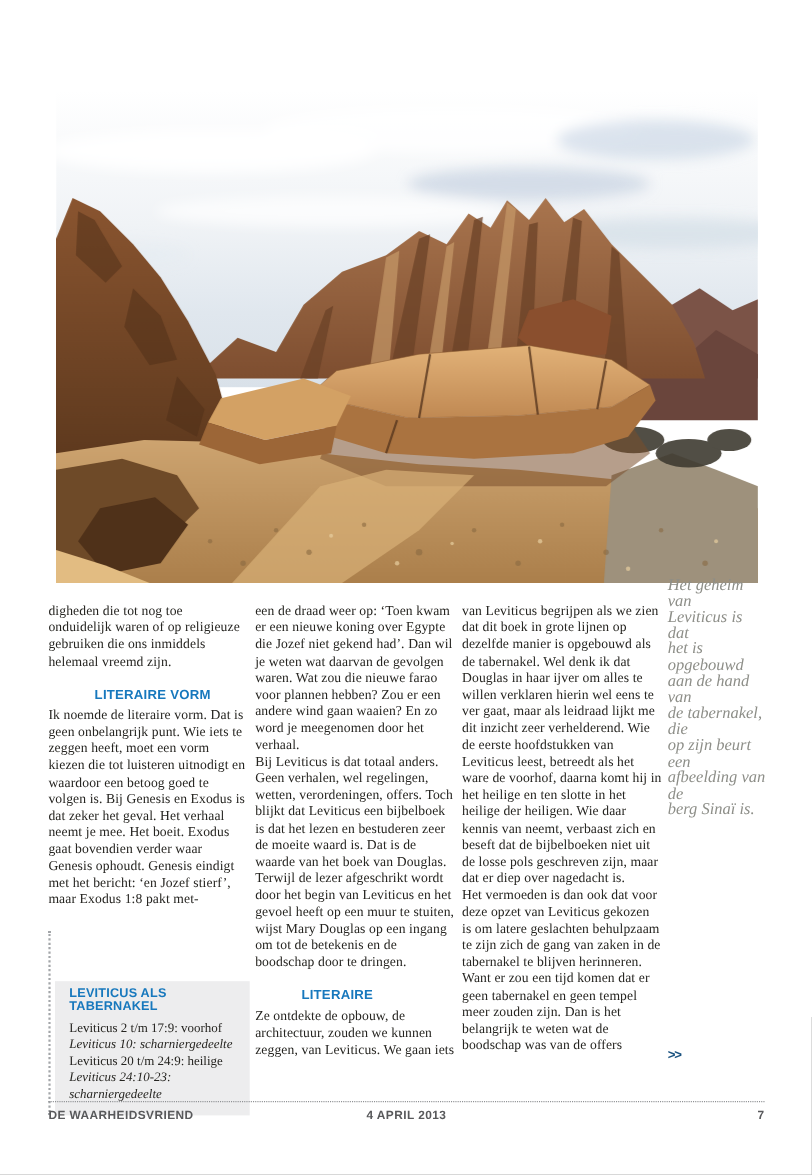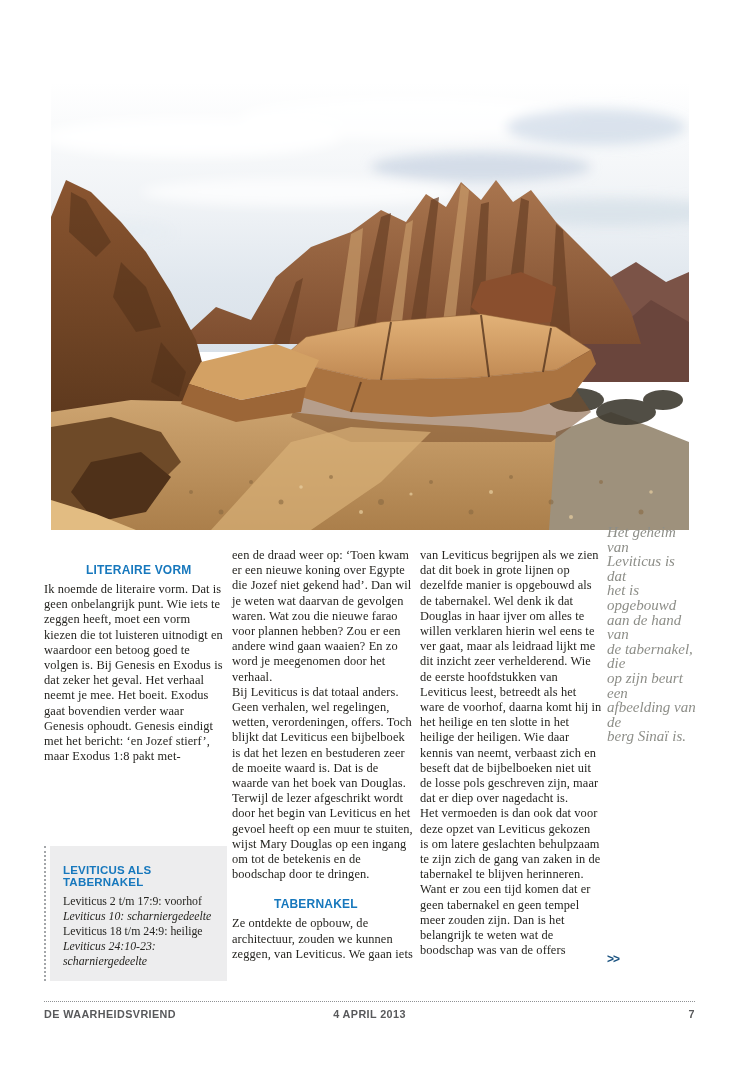--- a/index.html
+++ b/index.html
@@ -30,21 +30,22 @@
     padding-left:42px;
   }
   .col1 .col-heading,.col2 .col-heading{margin-top:15px;}
   
   .lev-box{
     position:absolute;left:44px;top:846px;width:181px;
     border-left:2px dotted #a3a6a9;
   }
   .lev-box-inner{
     margin-left:4px;background:#ededee;
-    padding:18px 8px 12px 13px;
+    padding:5px 8px 12px 13px;
+    margin-top:46px;
   }
   .lev-box-title{
     margin:0 0 6px 0;
     font-family:"Liberation Sans","DejaVu Sans",sans-serif;
     font-weight:bold;font-size:11.5px;letter-spacing:0.2px;
     color:#1778bd;
   }
   .lev-line{font-size:11.8px;line-height:15px;}
   .lev-line.it{font-style:italic;}
   
@@ -192,38 +193,39 @@
           <circle cx="310" cy="430" r="2"></circle>
         <circle cx="360" cy="412" r="1.6"></circle>
           <circle cx="440" cy="410" r="2"></circle>
         <circle cx="520" cy="435" r="2"></circle>
           <circle cx="600" cy="410" r="1.8"></circle>
       </g>
     </svg>
   </div>
 
   <div class="col col1">
+    <p class="body-text">digheden die tot nog toe onduidelijk waren of op religieuze gebruiken die ons inmiddels helemaal vreemd zijn.</p>
     <h3 class="col-heading">LITERAIRE VORM</h3>
     <p class="body-text">Ik noemde de literaire vorm. Dat is geen onbelangrijk punt. Wie iets te zeggen heeft, moet een vorm kiezen die tot luisteren uitnodigt en waardoor een betoog goed te volgen is. Bij Genesis en Exodus is dat zeker het geval. Het verhaal neemt je mee. Het boeit. Exodus gaat bovendien verder waar Genesis ophoudt. Genesis eindigt met het bericht: ‘en Jozef stierf’, maar Exodus 1:8 pakt met-</p>
   </div>
 
   <div class="lev-box">
     <div class="lev-box-inner">
       <h4 class="lev-box-title">LEVITICUS ALS TABERNAKEL</h4>
       <div class="lev-line">Leviticus 2 t/m 17:9: voorhof</div>
       <div class="lev-line it">Leviticus 10: scharniergedeelte</div>
-      <div class="lev-line">Leviticus 18 t/m 24:9: heilige</div>
+      <div class="lev-line">Leviticus 20 t/m 24:9: heilige</div>
       <div class="lev-line it">Leviticus 24:10-23: scharniergedeelte</div>
     </div>
   </div>
 
   <div class="col col2">
     <p class="body-text">een de draad weer op: ‘Toen kwam er een nieuwe koning over Egypte die Jozef niet gekend had’. Dan wil je weten wat daarvan de gevolgen waren. Wat zou die nieuwe farao voor plannen hebben? Zou er een andere wind gaan waaien? En zo word je meegenomen door het verhaal.
 Bij Leviticus is dat totaal anders. Geen verhalen, wel regelingen, wetten, verordeningen, offers. Toch blijkt dat Leviticus een bijbelboek is dat het lezen en bestuderen zeer de moeite waard is. Dat is de waarde van het boek van Douglas. Terwijl de lezer afgeschrikt wordt door het begin van Leviticus en het gevoel heeft op een muur te stuiten, wijst Mary Douglas op een ingang om tot de betekenis en de boodschap door te dringen.</p>
-    <h3 class="col-heading">TABERNAKEL</h3>
+    <h3 class="col-heading">LITERAIRE</h3>
     <p class="body-text">Ze ontdekte de opbouw, de architectuur, zouden we kunnen zeggen, van Leviticus. We gaan iets</p>
   </div>
 
   <div class="col col3">
     <p class="body-text">van Leviticus begrijpen als we zien dat dit boek in grote lijnen op dezelfde manier is opgebouwd als de tabernakel. Wel denk ik dat Douglas in haar ijver om alles te willen verklaren hierin wel eens te ver gaat, maar als leidraad lijkt me dit inzicht zeer verhelderend. Wie de eerste hoofdstukken van Leviticus leest, betreedt als het ware de voorhof, daarna komt hij in het heilige en ten slotte in het heilige der heiligen. Wie daar kennis van neemt, verbaast zich en beseft dat de bijbelboeken niet uit de losse pols geschreven zijn, maar dat er diep over nagedacht is.
 Het vermoeden is dan ook dat voor deze opzet van Leviticus gekozen is om latere geslachten behulpzaam te zijn zich de gang van zaken in de tabernakel te blijven herinneren. Want er zou een tijd komen dat er geen tabernakel en geen tempel meer zouden zijn. Dan is het belangrijk te weten wat de boodschap was van de offers</p>
   </div>
 
   <span class="more-marker">&gt;&gt;</span>
 

